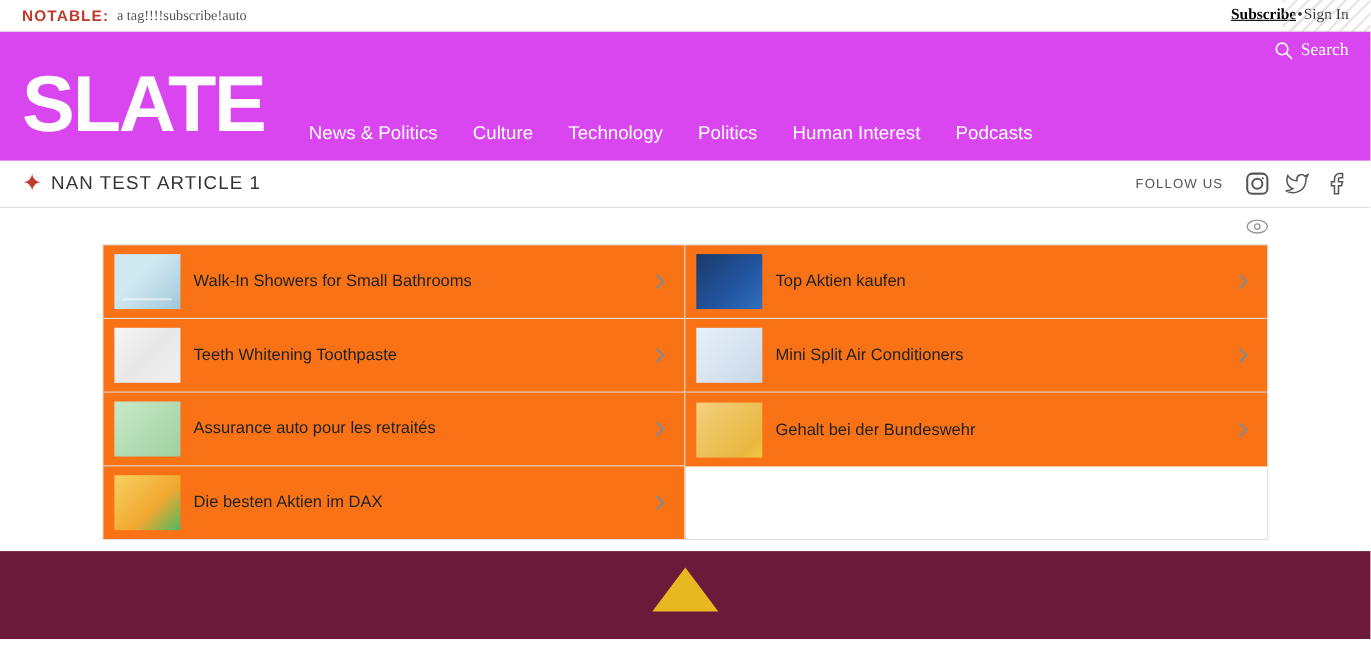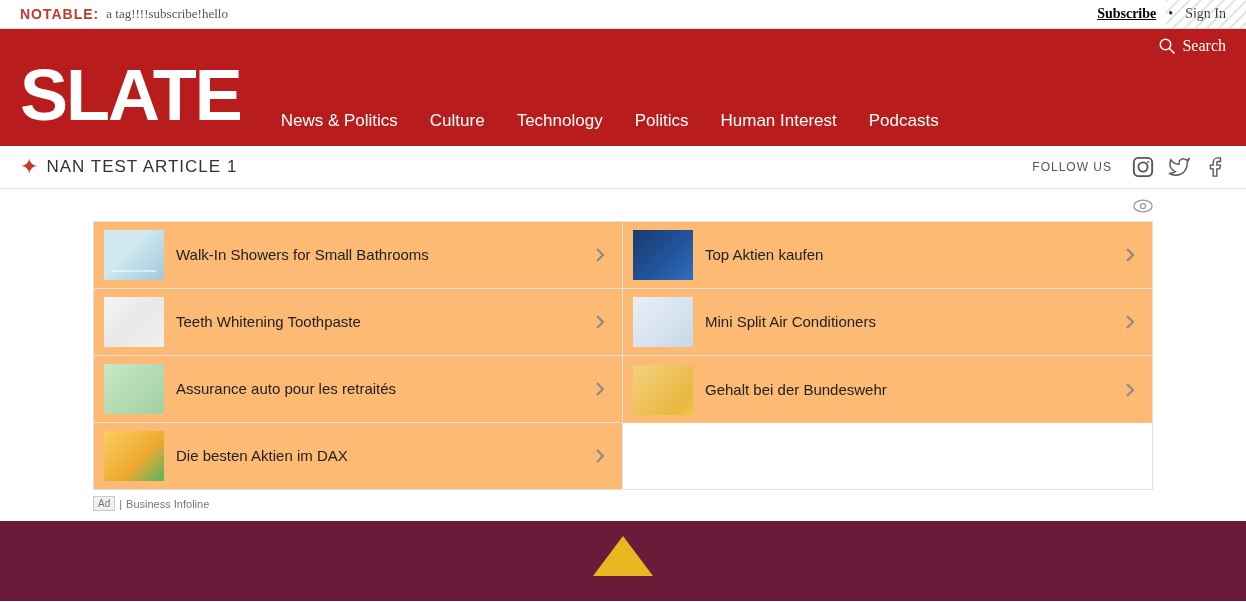--- a/index.html
+++ b/index.html
@@ -27,21 +27,21 @@
       flex: 1;
     }
     .top-bar-links a {
       color: #555;
       text-decoration: none;
       font-size: 13px;
     }
     .top-bar-right {
       display: flex;
       align-items: center;
-      gap: 12px;
+      gap: 1px;
       font-size: 14px;
     }
     .top-bar-right .subscribe {
       font-weight: bold;
       text-decoration: underline;
       cursor: pointer;
       color: #000;
     }
     .top-bar-right .sign-in {
       color: #333;
@@ -62,21 +62,21 @@
         #ccc 0px,
         #ccc 2px,
         transparent 2px,
         transparent 8px
       );
       opacity: 0.5;
     }
 
     
     .main-header {
-      background: #b91c1c;
+      background: #d946ef;
       padding: 0 20px;
       position: relative;
     }
     .header-top {
       display: flex;
       align-items: center;
       justify-content: flex-end;
       padding: 8px 0 4px;
     }
     .search-btn {
@@ -190,21 +190,21 @@
       grid-template-columns: 1fr 1fr;
       gap: 0;
       border: 1px solid #e0e0e0;
     }
     .ad-item {
       display: flex;
       align-items: center;
       padding: 8px 10px;
       border-bottom: 1px solid #e0e0e0;
       cursor: pointer;
-      background: #fdba74;
+      background: #f97316;
       gap: 12px;
     }
     .ad-item:nth-child(odd) {
       border-right: 1px solid #e0e0e0;
     }
     .ad-item:nth-last-child(-n+2) {
       border-bottom: none;
     }
     .ad-thumb {
       width: 60px;
@@ -302,21 +302,21 @@
   </style>
 </head>
 <body>
 
 <div style="position:relative;">
   <div class="top-bar">
     <span class="top-bar-logo">NOTABLE:</span>
     <div class="top-bar-links">
       <a>a tag!!!!</a>
       <a>subscribe!</a>
-      <a>hello</a>
+      <a>auto</a>
     </div>
     <div class="top-bar-right">
       <span class="subscribe">Subscribe</span>
       <span class="dot">•</span>
       <span class="sign-in">Sign In</span>
     </div>
   </div>
   <div class="stripe-corner"></div>
 </div>
 
@@ -422,22 +422,17 @@
 
     <div class="ad-item">
       <div class="ad-thumb thumb-dax"></div>
       <span class="ad-text">Die besten Aktien im DAX</span>
       <svg class="ad-arrow" viewBox="0 0 24 24">
         <polyline points="9 18 15 12 9 6"></polyline>
       </svg>
     </div>
 
   </div>
-  <div class="ad-footer">
-    <span class="ad-badge">Ad</span>
-    <span>|</span>
-    <span>Business Infoline</span>
-  </div>
 </div>
 
 <div class="bottom-section">
   <div class="bottom-logo"></div>
 </div>
 
 </body></html>

